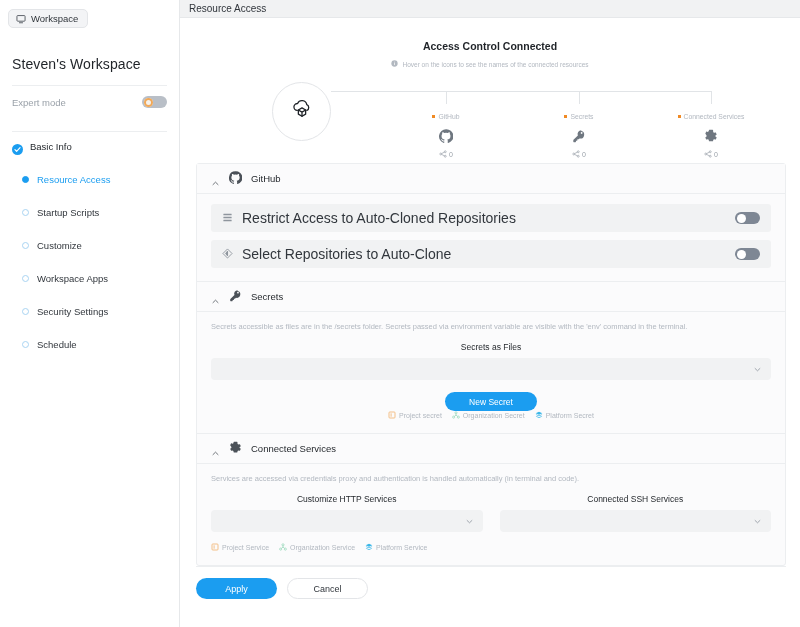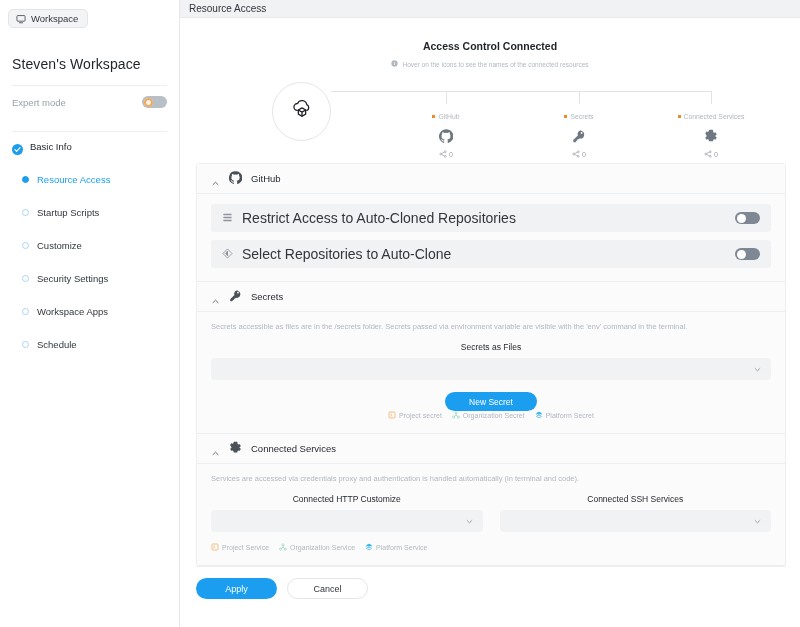--- a/index.html
+++ b/index.html
@@ -217,25 +217,25 @@
       <div class="nav-item">
         <span class="dot-o"></span>
         <span class="lbl">Startup Scripts</span>
       </div>
       <div class="nav-item">
         <span class="dot-o"></span>
         <span class="lbl">Customize</span>
       </div>
       <div class="nav-item">
         <span class="dot-o"></span>
-        <span class="lbl">Security Settings</span>
+        <span class="lbl">Workspace Apps</span>
       </div>
       <div class="nav-item">
         <span class="dot-o"></span>
-        <span class="lbl">Workspace Apps</span>
+        <span class="lbl">Security Settings</span>
       </div>
       <div class="nav-item">
         <span class="dot-o"></span>
         <span class="lbl">Schedule</span>
       </div>
     </nav>
   </aside>
 
   <section class="main">
 
@@ -466,21 +466,21 @@
                 <path d="M8 5.2A2.8 2.8 0 1 0 8 10.8 2.8 2.8 0 0 0 8 5.2zm0 4.3a1.5 1.5 0 1 1 0-3 1.5 1.5 0 0 1 0 3z"></path>
                 <path d="M14.2 9.3l-1.15-.62a5.3 5.3 0 0 0 0-1.36l1.15-.62a.5.5 0 0 0 .22-.64l-.85-1.9a.5.5 0 0 0-.62-.27l-1.22.44a5.3 5.3 0 0 0-1.18-.68L10.4 1.4a.5.5 0 0 0-.5-.42h-3.8a.5.5 0 0 0-.5.42l-.15 1.25a5.3 5.3 0 0 0-1.18.68l-1.22-.44a.5.5 0 0 0-.62.27l-.85 1.9a.5.5 0 0 0 .22.64L2.95 7.3a5.3 5.3 0 0 0 0 1.36L1.8 9.3a.5.5 0 0 0-.22.64l.85 1.9a.5.5 0 0 0 .62.27l1.22-.44c.36.28.76.5 1.18.68l.15 1.25a.5.5 0 0 0 .5.42h3.8a.5.5 0 0 0 .5-.42l.15-1.25a5.3 5.3 0 0 0 1.18-.68l1.22.44a.5.5 0 0 0 .62-.27l.85-1.9a.5.5 0 0 0-.22-.64z"></path>
               </svg>
             </span>
             <span class="sec-title">Connected Services</span>
           </div>
           <div class="sec-body">
             <div class="hint">Services are accessed via credentials proxy and authentication is handled automatically (in terminal and code).</div>
             <div class="fields">
               <div class="field">
-                <div class="flabel">Connected HTTP Customize</div>
+                <div class="flabel">Customize HTTP Services</div>
                 <div class="select">
                   <span class="sv"></span>
                   <span>
                     <svg width="9" height="9" viewBox="0 0 16 16" fill="none" stroke="#8a919a" stroke-width="1.4" stroke-linecap="round" stroke-linejoin="round">
                         <path d="M3.7 6.2L8 10.3l4.3-4.1"></path>
                       </svg>
                   </span>
                 </div>
               </div>
               <div class="field">

